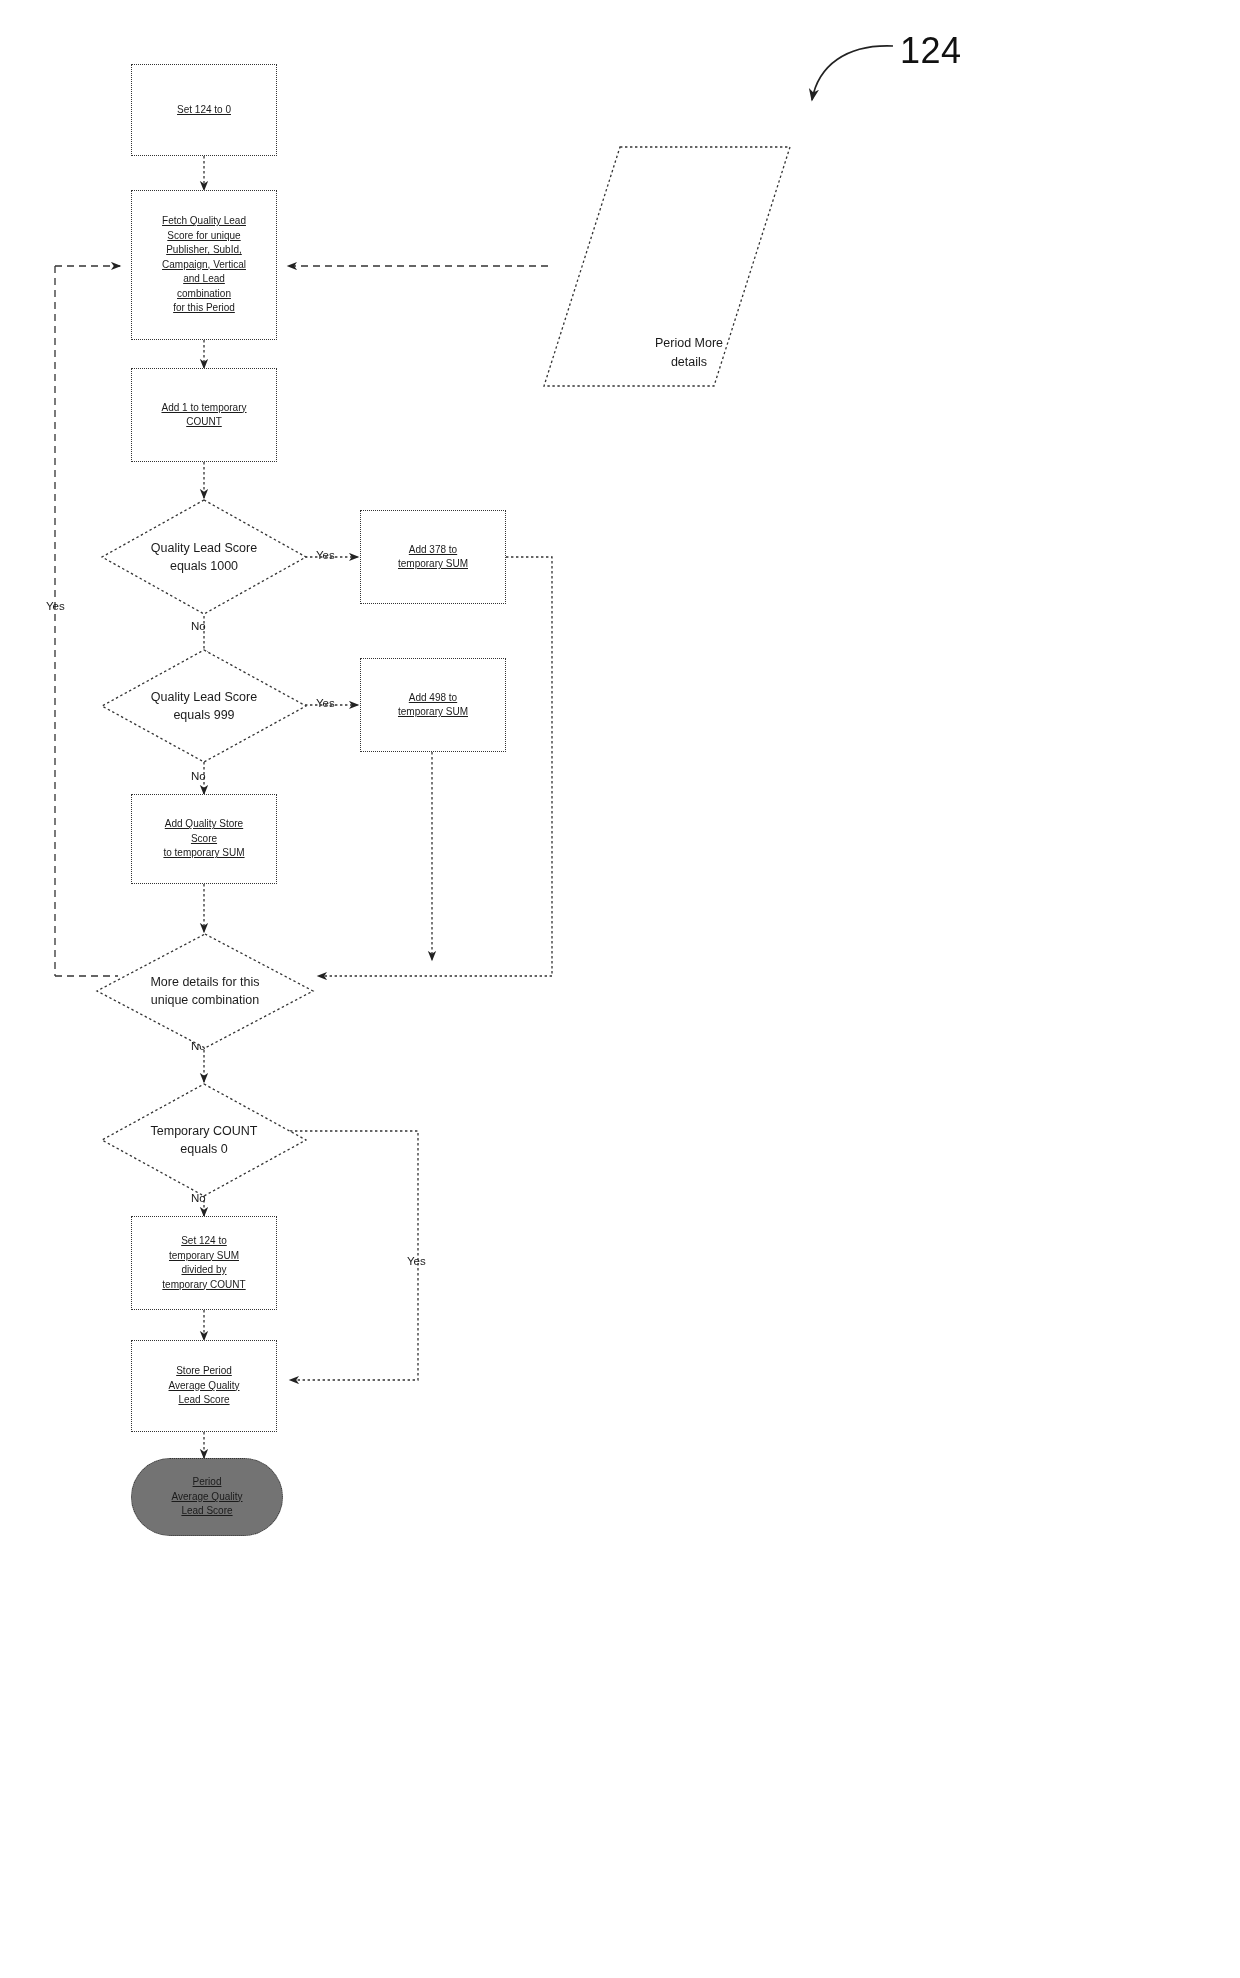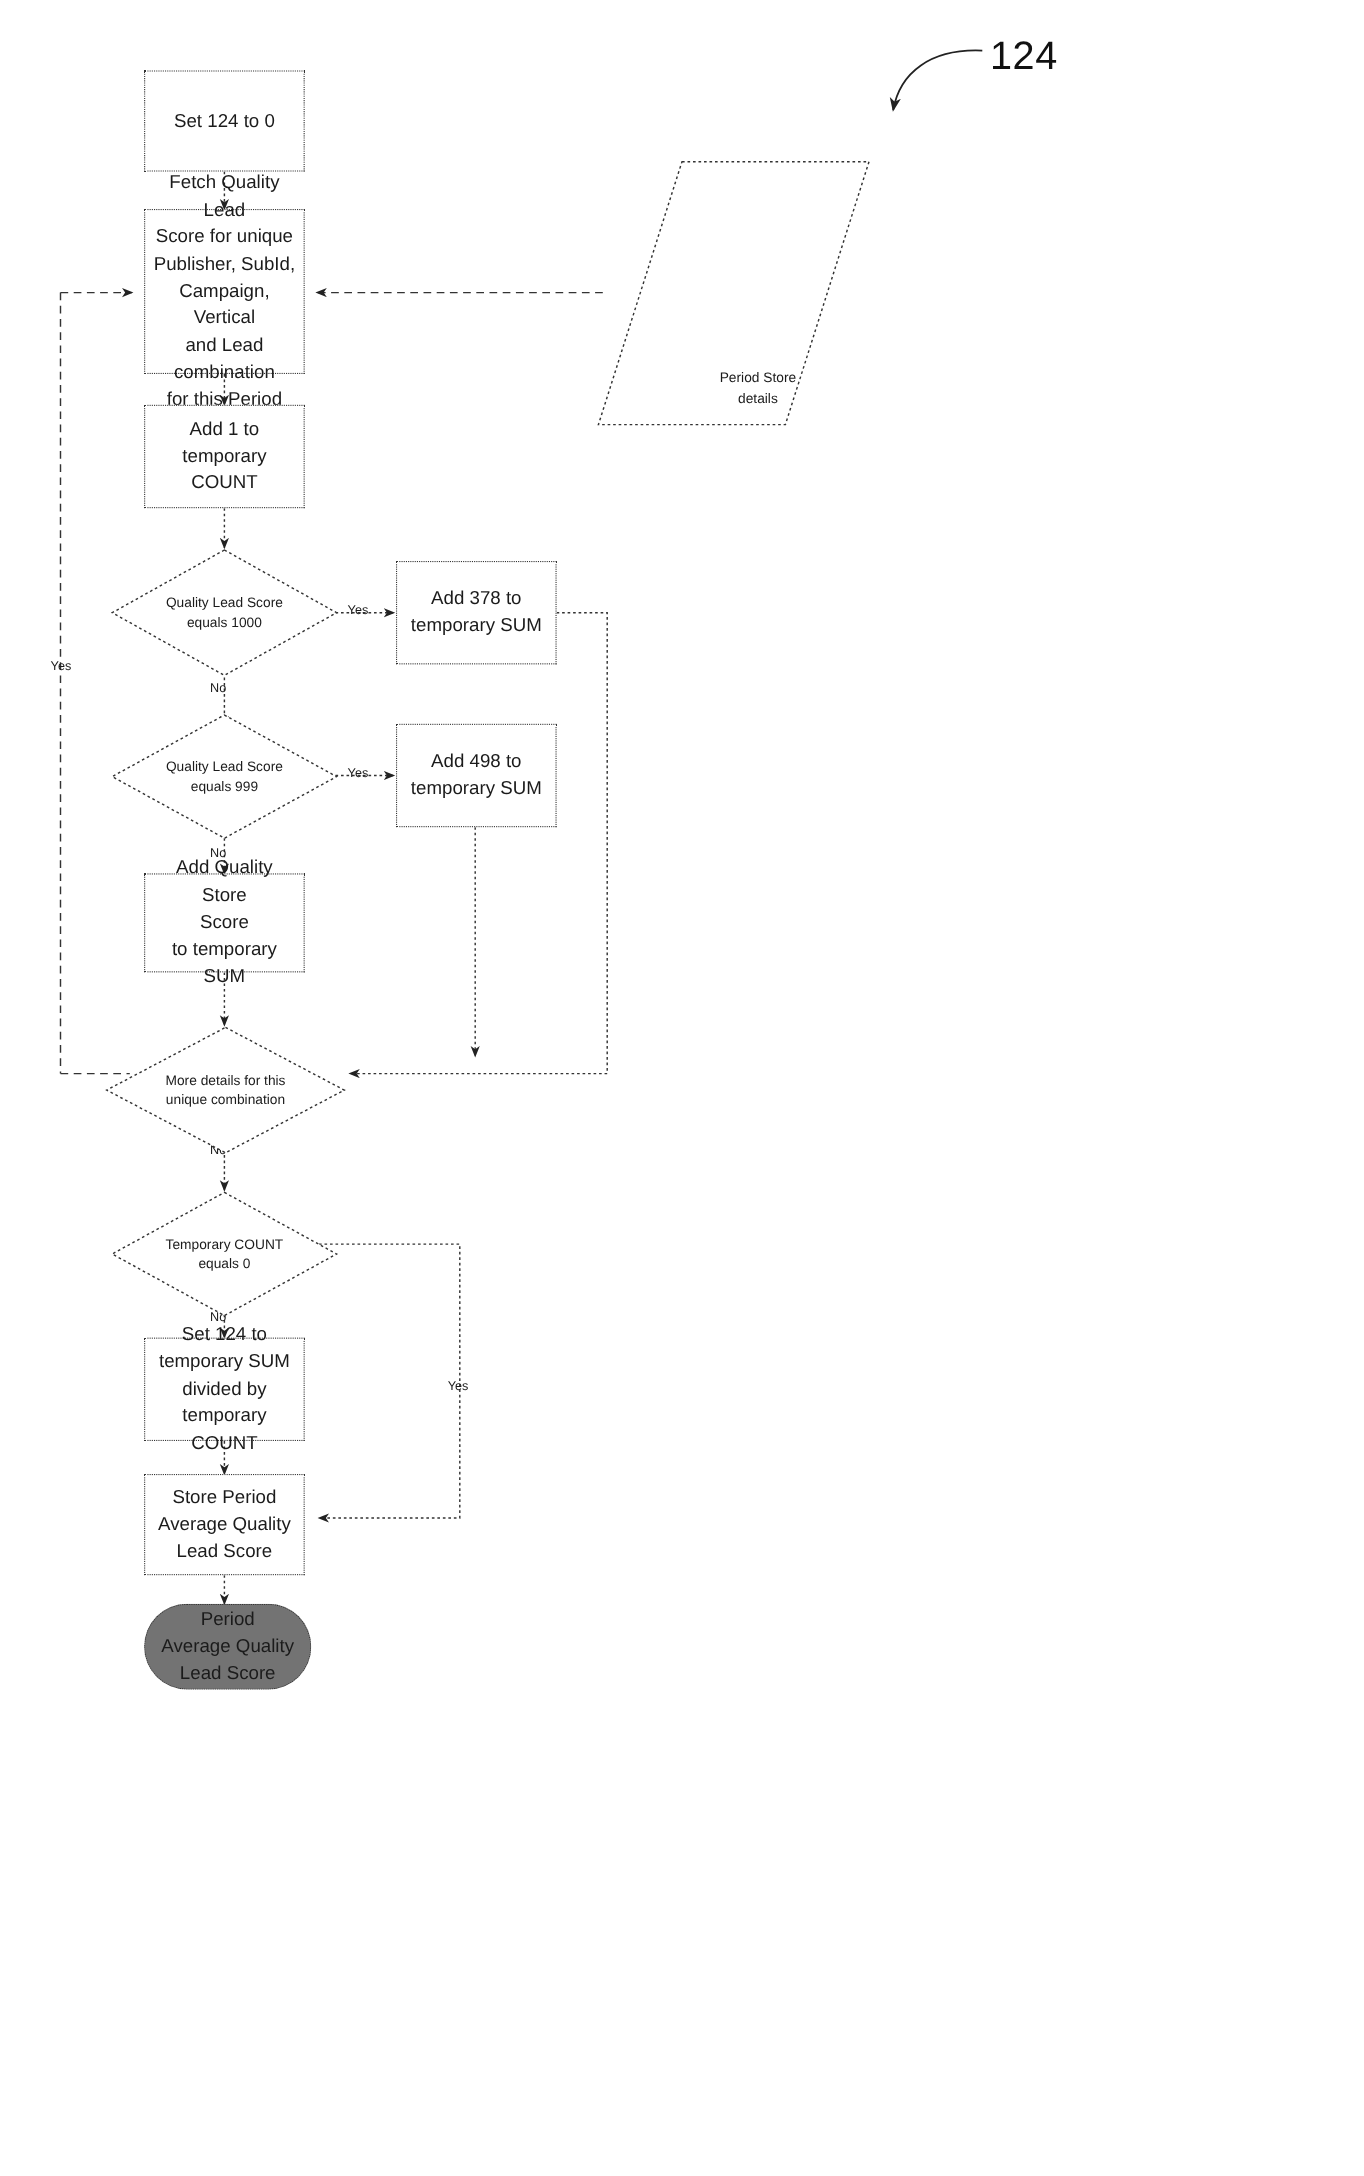--- a/index.html
+++ b/index.html
@@ -31,25 +31,26 @@
     pointer-events: none;
   }
 
   .node {
     position: absolute;
     box-sizing: border-box;
     display: flex;
     align-items: center;
     justify-content: center;
     text-align: center;
-    font-size: 17px;
+    font-size: 10px;
     line-height: 1.45;
     color: #1b1b1b;
     white-space: pre-line;
     padding: 4px 6px;
+    text-decoration: underline;
   }
 
   .process {
     border: 1.2px dotted #333;
     background: #ffffff;
   }
 
   .terminal {
     border: 1.2px dotted #333;
     border-radius: 42px;
@@ -184,21 +185,21 @@
 Publisher, SubId,
 Campaign, Vertical
 and Lead
 combination
 for this Period</div>
 
   <div class="io-wrap" style="left:542px; top:145px; width:250px; height:243px;">
     <svg class="ioshape" viewBox="0 0 250 243" xmlns="http://www.w3.org/2000/svg">
       <polygon points="78,2 248,2 172,241 2,241" fill="#ffffff" stroke="#333" stroke-width="1.3" stroke-dasharray="2.4 2.6"></polygon>
     </svg>
-    <div class="iolabel" style="padding-left:22px; padding-top:86px;">Period Store
+    <div class="iolabel" style="padding-left:22px; padding-top:86px;">Period More
 details</div>
   </div>
 
   <div class="node process" style="left:131px; top:368px; width:146px; height:94px;">Add 1 to temporary
 COUNT</div>
 
   <div class="decision-wrap" style="left:100px; top:498px; width:208px; height:118px;">
     <svg class="dshape" viewBox="0 0 208 118" xmlns="http://www.w3.org/2000/svg">
       <polygon points="104,2 206,59 104,116 2,59" fill="#ffffff" stroke="#333" stroke-width="1.3" stroke-dasharray="2.4 2.6"></polygon>
     </svg>

